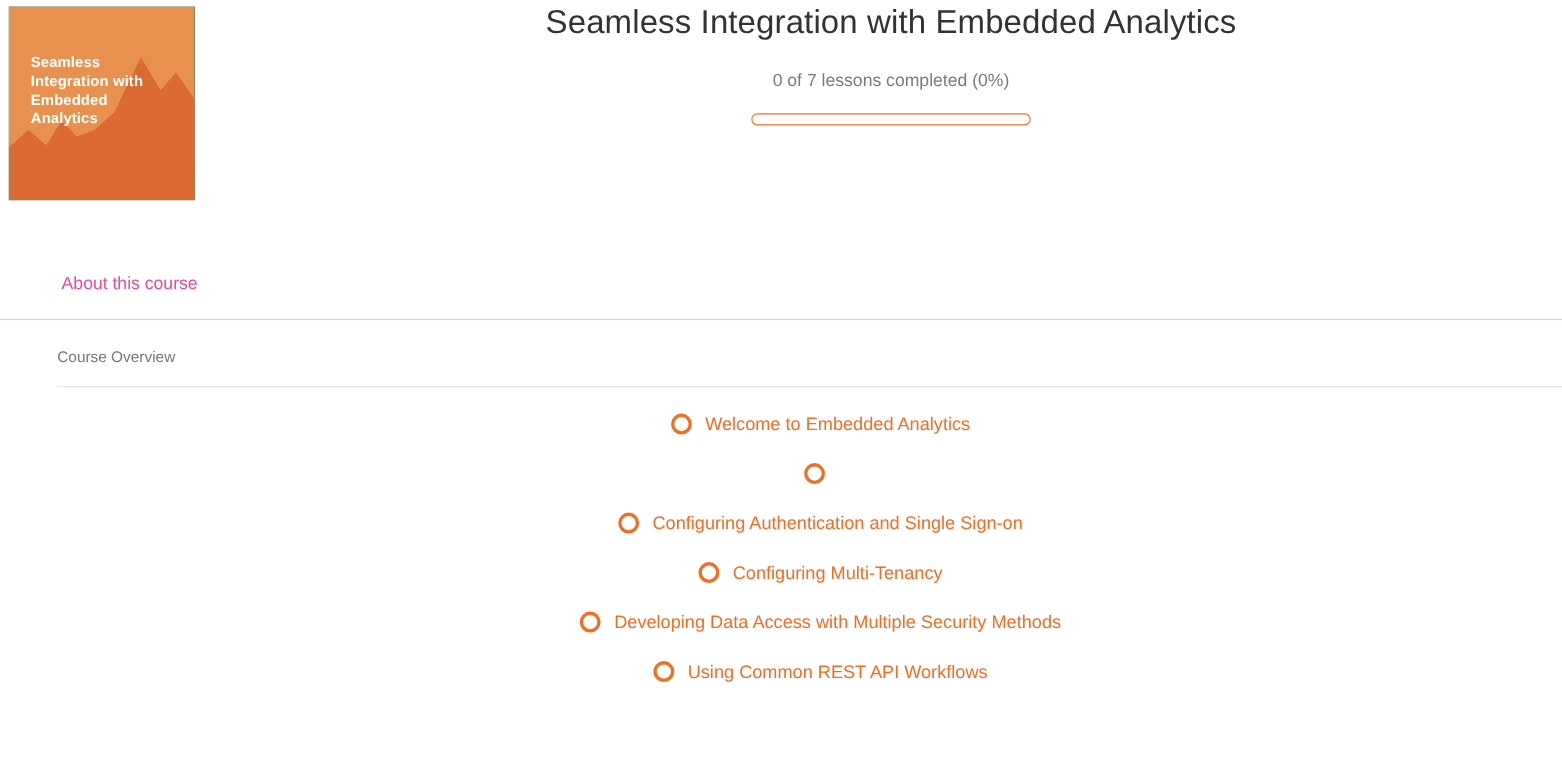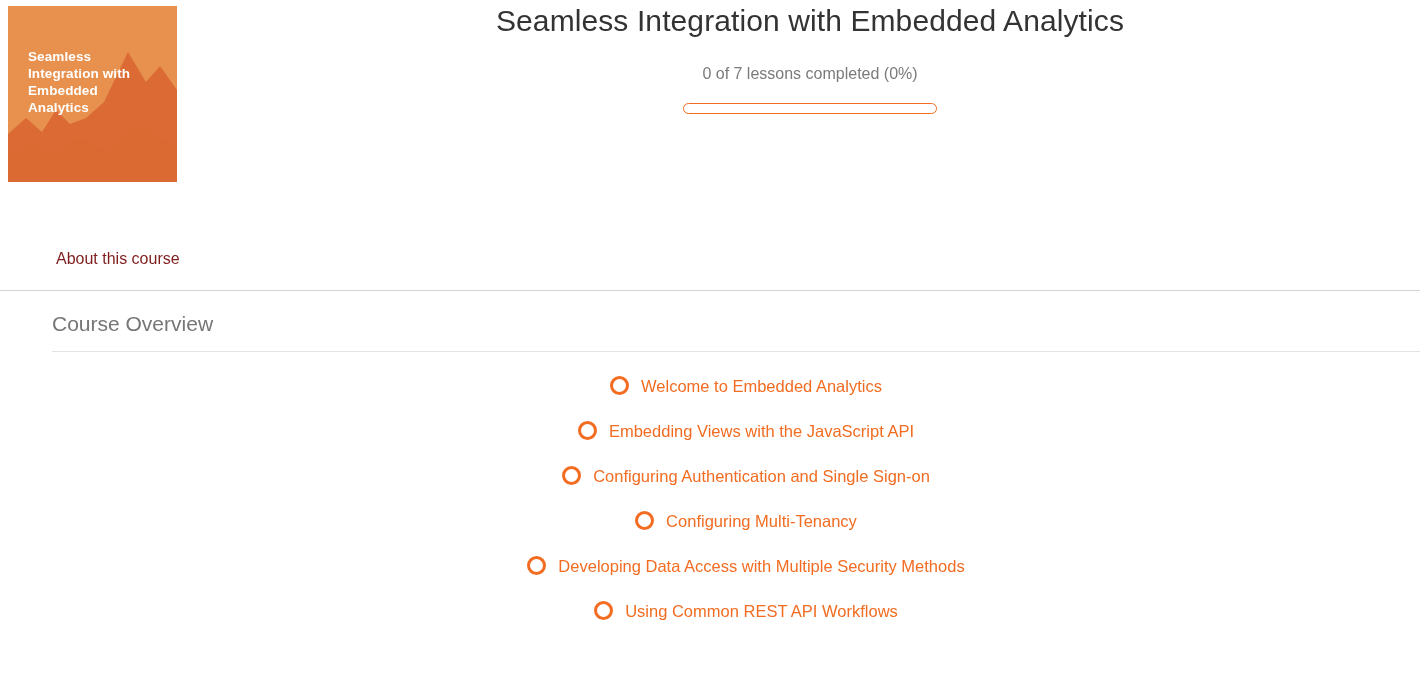--- a/index.html
+++ b/index.html
@@ -102,21 +102,21 @@
     display: flex;
     align-items: stretch;
     border-bottom: 1px solid #d4d4d4;
     padding-left: 36px;
   }
   .tab {
     display: flex;
     align-items: center;
     padding: 0 19px;
     font-size: 16px;
-    color: #7f1d1d;
+    color: #ec4899;
     cursor: pointer;
     background: transparent;
     border: 1px solid transparent;
     border-bottom: none;
     margin-bottom: -1px;
     height: 100%;
   }
   .tab.active {
     color: #333333;
     border-color: #d4d4d4;
@@ -126,21 +126,21 @@
 
   
   .section {
     position: absolute;
     left: 0;
     top: 292px;
     width: 1420px;
     padding-left: 52px;
   }
   .section-title {
-    font-size: 21px;
+    font-size: 14px;
     font-weight: normal;
     color: #767676;
     margin: 0;
     padding: 19px 0 14px 0;
     line-height: 26px;
   }
   .section-divider {
     height: 1px;
     background: #e3e3e3;
     width: 1368px;
@@ -216,21 +216,20 @@
   <h2 class="section-title">Course Overview</h2>
   <div class="section-divider"></div>
 
   <ul class="lesson-list" id="lesson-list">
     <li class="lesson-item">
       <span class="lesson-status-icon"></span>
       <a class="lesson-link">Welcome to Embedded Analytics</a>
     </li>
     <li class="lesson-item">
       <span class="lesson-status-icon"></span>
-      <a class="lesson-link">Embedding Views with the JavaScript API</a>
     </li>
     <li class="lesson-item">
       <span class="lesson-status-icon"></span>
       <a class="lesson-link">Configuring Authentication and Single Sign-on</a>
     </li>
     <li class="lesson-item">
       <span class="lesson-status-icon"></span>
       <a class="lesson-link">Configuring Multi-Tenancy</a>
     </li>
     <li class="lesson-item">

